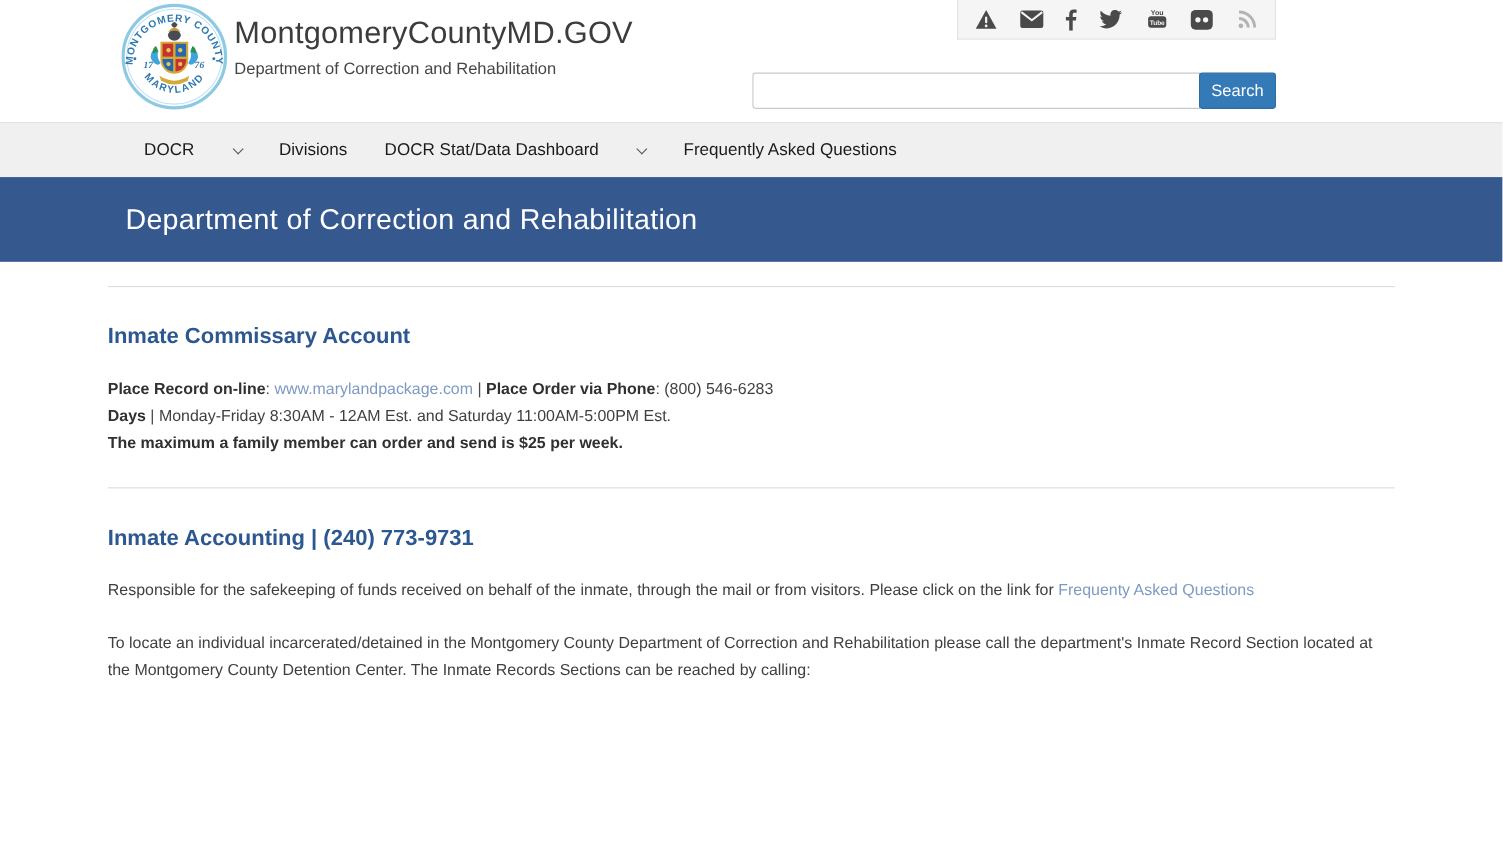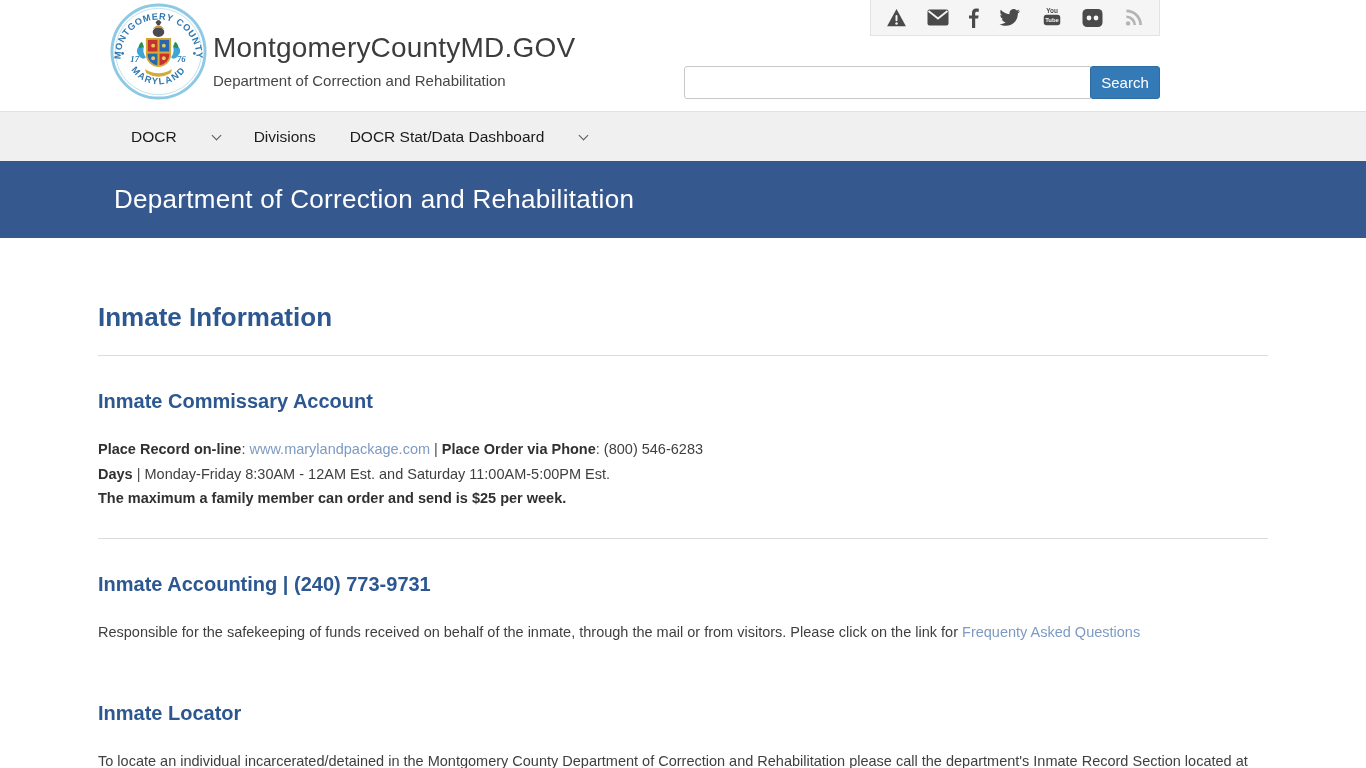--- a/index.html
+++ b/index.html
@@ -8,21 +8,21 @@
     width:1366px; height:768px; overflow:hidden;
     background:#ffffff;
     font-family:"Liberation Sans", sans-serif;
     color:#3f3f3f;
   }
   .container { width:1170px; margin:0 auto; position:relative; }
 
   
   .site-header { height:111px; background:#fff; }
   .logo { position:absolute; left:12px; top:3px; width:97px; height:97px; display:block; cursor:pointer; }
-  .title-block { position:absolute; left:115px; top:32px; }
+  .title-block { position:absolute; left:115px; top:14px; }
   .site-title { font-size:28px; color:#3c3c3c; letter-spacing:.2px; cursor:pointer; }
   .site-subtitle { font-size:15px; color:#464646; margin-top:8px; }
 
   .social-box {
     position:absolute; top:0; right:108px; width:290px; height:36px;
     background:#f5f5f5; border:1px solid #e3e3e3; border-top:none;
     display:flex; align-items:center; justify-content:space-between; padding:0 15px;
   }
   .social-box a { display:flex; align-items:center; cursor:pointer; }
 
@@ -179,46 +179,47 @@
       <span>DOCR</span>
       <span class="caret"></span>
     </a>
     <a class="nav-item">
       <span>Divisions</span>
     </a>
     <a class="nav-item">
       <span>DOCR Stat/Data Dashboard</span>
       <span class="caret"></span>
     </a>
+    <a class="nav-item">
+      <span>Frequently Asked Questions</span>
+    </a>
   </div>
 </nav>
 
 <div class="banner">
   <div class="container">
     <h1 class="banner-title">Department of Correction and Rehabilitation</h1>
   </div>
 </div>
 
 <main class="container content">
-  <h1 class="page-title">Inmate Information</h1>
   <hr class="rule">
 
   <section>
     <h2 class="section-heading">Inmate Commissary Account</h2>
     <p>
       <strong>Place Record on-line</strong><span class="sep">: </span><a class="text-link">www.marylandpackage.com</a><span class="sep"> | </span><strong>Place Order via Phone</strong><span class="sep">: </span><span>(800) 546-6283</span><br>
       <strong>Days</strong><span class="sep"> | </span><span>Monday-Friday 8:30AM - 12AM Est. and Saturday 11:00AM-5:00PM Est.</span><br>
       <strong>The maximum a family member can order and send is $25 per week.</strong>
     </p>
   </section>
 
   <hr class="rule2">
 
   <section>
     <h2 class="section-heading">Inmate Accounting | (240) 773-9731</h2>
     <p><span>Responsible for the safekeeping of funds received on behalf of the inmate, through the mail or from visitors. Please click on the link for </span><a class="text-link">Frequenty Asked Questions</a></p>
   </section>
 
   <section>
-    <h2 class="section-heading spaced">Inmate Locator</h2>
     <p><span>To locate an individual incarcerated/detained in the Montgomery County Department of Correction and Rehabilitation please call the department's Inmate Record Section located at the Montgomery County Detention Center. The Inmate Records Sections can be reached by calling: </span></p>
   </section>
 </main>
 
 </body></html>

